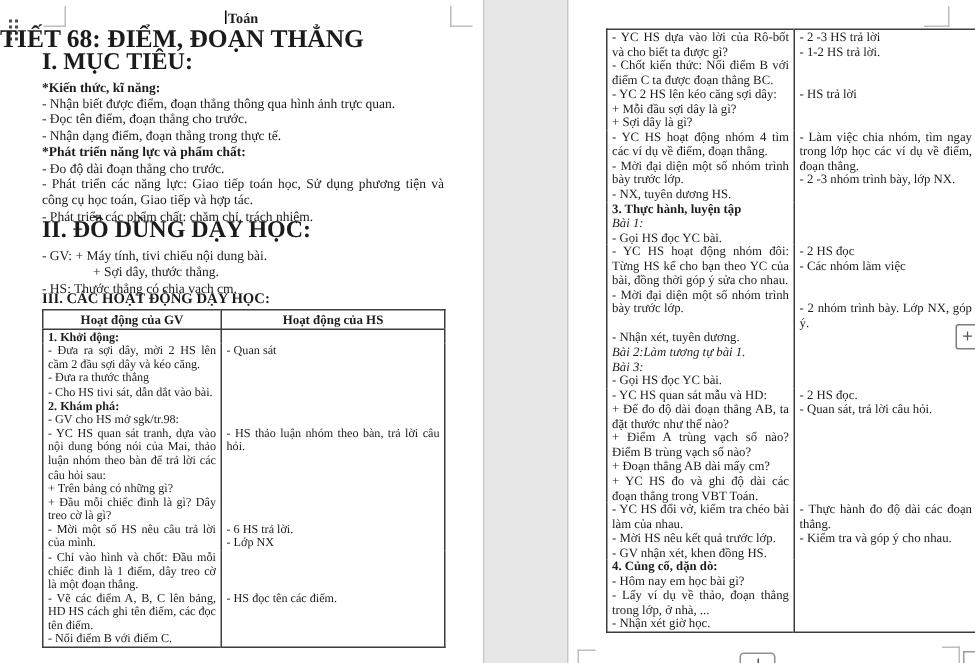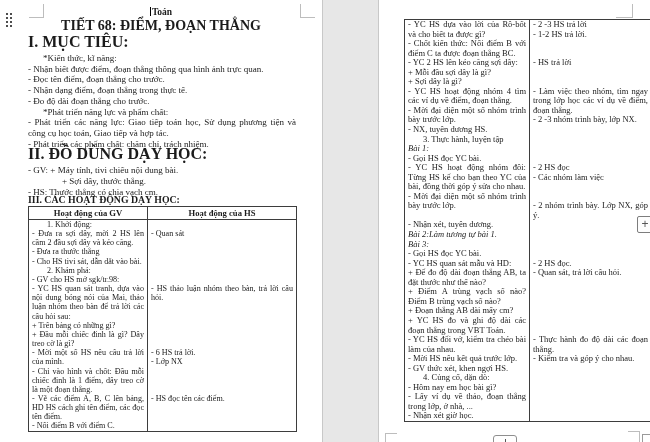--- a/index.html
+++ b/index.html
@@ -24,30 +24,30 @@
   
   .drag-dots{position:absolute;left:6px;top:13px;width:8px;height:17px;
     display:grid;grid-template-columns:repeat(2,3px);grid-auto-rows:3px;gap:1px;}
   .drag-dots span{width:2.4px;height:2.4px;background:#4d4d4d;}
 
   
   #p1-subject{position:absolute;left:0;top:7px;width:322px;text-align:center;
     font-weight:bold;font-size:9.5px;line-height:11px;}
   .caret{display:inline-block;width:1px;height:9px;background:#000;
     margin-right:1px;vertical-align:-1px;}
-  #p1-title{position:absolute;left:0;top:19px;width:322px;text-align:center;
-    font-weight:bold;font-size:14px;line-height:13px;}
+  #p1-title{position:absolute;left:0;top:19px;width:322px;text-align:left;
+    font-weight:bold;font-size:17px;line-height:13px;}
 
   
   #p1-body{position:absolute;left:28px;top:37px;width:268px;
     font-size:9px;line-height:10.7px;text-align:justify;}
   #p1-h3{position:absolute;left:28px;top:194px;font-weight:bold;font-size:9.8px;}
 
   .para{min-height:1em;}
-  .s-b{font-weight:normal;margin-left:15px;}
+  .s-b{font-weight:bold;}
   .s-h{font-weight:bold;font-size:16px;}
   .s-i{font-style:italic;}
   .ind{padding-left:34px;}
 
   
   .lesson-table{border-collapse:collapse;table-layout:fixed;
     border:1px solid #3d3d3d;}
   .lesson-table th,.lesson-table td{vertical-align:top;padding:0 3px;
     box-sizing:border-box;}
   .lesson-table td:first-child,.lesson-table th:first-child{
@@ -104,22 +104,22 @@
 
 <div id="p1-subject"><span class="caret"></span><span>Toán</span></div>
 <div id="p1-title">TIẾT 68: ĐIỂM, ĐOẠN THẲNG</div>
 
 <div id="p1-body">
     <div class="para s-h">I. MỤC TIÊU:</div>
     <div class="para s-b">*Kiến thức, kĩ năng:</div>
     <div class="para">- Nhận biết được điểm, đoạn thẳng thông qua hình ảnh trực quan.</div>
     <div class="para">- Đọc tên điểm, đoạn thẳng cho trước.</div>
     <div class="para">- Nhận dạng điểm, đoạn thẳng trong thực tế.</div>
+    <div class="para s-b">*Phát triển năng lực và phẩm chất:</div>
     <div class="para">- Đo độ dài đoạn thẳng cho trước.</div>
-    <div class="para s-b">*Phát triển năng lực và phẩm chất:</div>
     <div class="para">- Phát triển các năng lực: Giao tiếp toán học, Sử dụng phương tiện và công cụ học toán, Giao tiếp và hợp tác.</div>
     <div class="para">- Phát triển các phẩm chất: chăm chỉ, trách nhiệm.</div>
     <div class="para s-h">II. ĐỒ DÙNG DẠY HỌC:</div>
     <div class="para">- GV: + Máy tính, tivi chiếu nội dung bài.</div>
     <div class="para ind">+ Sợi dây, thước thẳng.</div>
     <div class="para">- HS: Thước thẳng có chia vạch cm.</div>
   </div>
 <div id="p1-h3">III. CÁC HOẠT ĐỘNG DẠY HỌC:</div>
 
 <div id="p1-table-wrap">
@@ -223,21 +223,21 @@
             <div class="para">- HS trả lời</div>
           </td>
         </tr>
         <tr>
           <td>
             <div class="para">- YC HS hoạt động nhóm 4 tìm các ví dụ về điểm, đoạn thẳng.</div>
             <div class="para">- Mời đại diện một số nhóm trình bày trước lớp.</div>
             <div class="para">- NX, tuyên dương HS.</div>
           </td>
           <td>
-            <div class="para">- Làm việc theo nhóm, tìm ngay trong lớp học các ví dụ về điểm, đoạn thẳng.</div>
+            <div class="para">- Làm việc chia nhóm, tìm ngay trong lớp học các ví dụ về điểm, đoạn thẳng.</div>
             <div class="para">- 2 -3 nhóm trình bày, lớp NX.</div>
           </td>
         </tr>
         <tr>
           <td>
             <div class="para s-b">3. Thực hành, luyện tập</div>
             <div class="para s-i">Bài 1:</div>
             <div class="para">- Gọi HS đọc YC bài.</div>
           </td>
           <td></td>
@@ -286,21 +286,21 @@
           <td>
             <div class="para">- YC HS đổi vở, kiểm tra chéo bài làm của nhau.</div>
           </td>
           <td>
             <div class="para">- Thực hành đo độ dài các đoạn thẳng.</div>
           </td>
         </tr>
         <tr>
           <td>
             <div class="para">- Mời HS nêu kết quả trước lớp.</div>
-            <div class="para">- GV thức xét, khen ngợi HS.</div>
+            <div class="para">- GV nhận xét, khen đồng HS.</div>
           </td>
           <td>
             <div class="para">- Kiểm tra và góp ý cho nhau.</div>
           </td>
         </tr>
         <tr>
           <td>
             <div class="para s-b">4. Củng cố, dặn dò:</div>
             <div class="para">- Hôm nay em học bài gì?</div>
             <div class="para">- Lấy ví dụ về thảo, đoạn thẳng trong lớp, ở nhà, ...</div>

